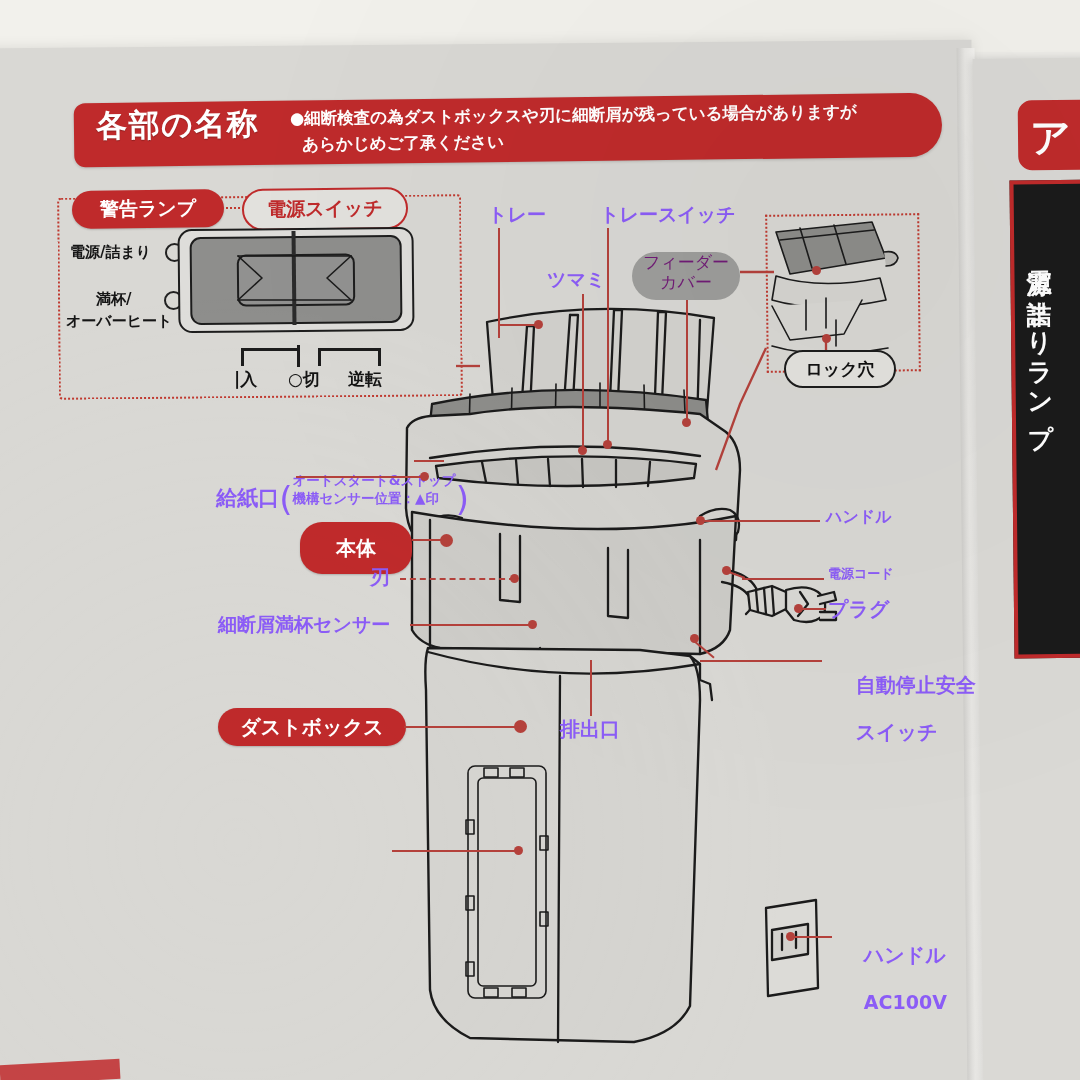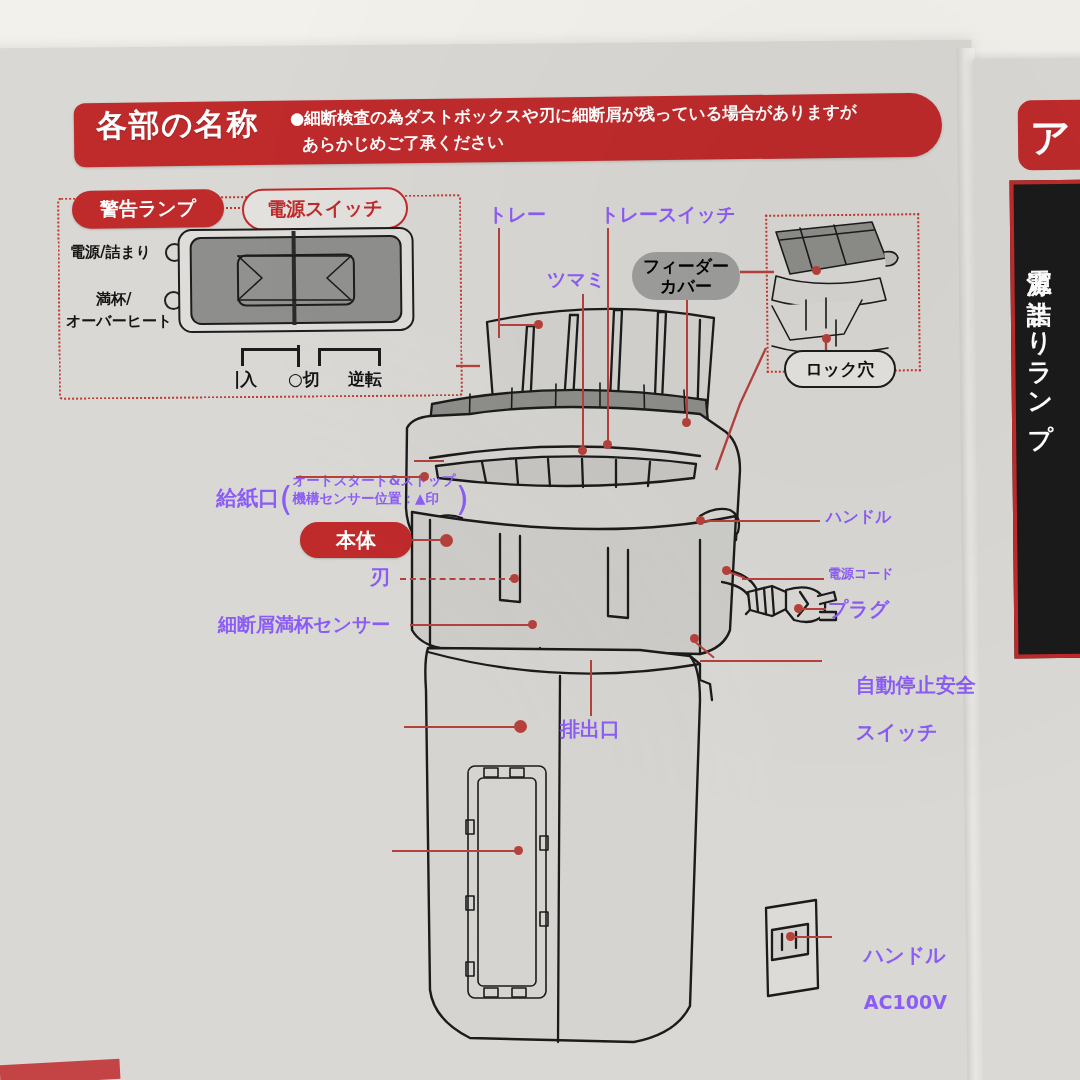--- a/index.html
+++ b/index.html
@@ -80,21 +80,21 @@
     position:absolute;background:#bf2a2b;border-radius:22px;
     color:#fff;font-weight:800;display:flex;align-items:center;justify-content:center;
     box-shadow:0 1px 2px rgba(0,0,0,.2);
   }
   .pill-outline{
     position:absolute;background:#e2e1dd;border:2.5px solid #bf2a2b;border-radius:22px;
     color:#bf2a2b;font-weight:800;display:flex;align-items:center;justify-content:center;
   }
   .pill-gray{
     position:absolute;background:#9d9d9b;border-radius:26px;
-    color:#000000;font-weight:700;display:flex;align-items:center;justify-content:center;
+    color:#701a75;font-weight:400;display:flex;justify-content:center;
     text-align:center;line-height:1.2;
   }
   .pill-white{
     position:absolute;background:#e4e3df;border:2.2px solid #1c1c1c;border-radius:20px;
     color:#111;font-weight:800;display:flex;align-items:center;justify-content:center;
   }
 
   .lampline{position:absolute;font-size:15px;font-weight:700;color:#151515;white-space:pre;}
   .lampdot{
     position:absolute;width:15px;height:15px;border:2px solid #222;border-radius:50%;
@@ -376,21 +376,21 @@
   </div>
   <div class="dot" style="left:822px;top:334px;"></div>
 
   <div class="lbl jp" style="left:194px;top:452px;">
     <span style="font-size:21px;vertical-align:-6px;">給紙口</span><span style="font-size:34px;vertical-align:-12px;font-weight:400;">(</span><span style="display:inline-block;font-size:13.5px;line-height:1.35;vertical-align:-4px;"><span>オートスタート&amp;ストップ</span><br><span>機構センサー位置：▲印</span></span><span style="font-size:34px;vertical-align:-12px;font-weight:400;">)</span>
   </div>
   <div class="lead" style="left:414px;top:460px;width:30px;"></div>
   <div class="lead" style="left:296px;top:476px;width:130px;"></div>
   <div class="dot" style="left:420px;top:472px;"></div>
 
-  <div class="pill-red" style="left:300px;top:522px;width:112px;height:36px;font-size:20px;">
+  <div class="pill-red" style="left:300px;top:522px;width:112px;height:52px;font-size:20px;">
     <span>本体</span>
   </div>
   <div class="lead" style="left:412px;top:539px;width:32px;"></div>
   <div class="dot dotbig" style="left:440px;top:534px;"></div>
 
   <div class="lbl jp" style="left:370px;top:566px;font-size:20px;">刃</div>
   <div class="dash" style="left:400px;top:578px;width:115px;"></div>
   <div class="dot" style="left:510px;top:574px;"></div>
 
   <div class="lbl jp" style="left:218px;top:613px;font-size:19px;">細断屑満杯センサー</div>
@@ -411,20 +411,23 @@
   <div class="dot" style="left:794px;top:604px;"></div>
 
   <div class="lbl jp" style="left:828px;top:650px;font-size:20px;">
     <span>自動停止安全</span><br>
     <span>スイッチ</span>
   </div>
   <div class="lead" style="left:700px;top:660px;width:122px;"></div>
   <div class="dot" style="left:690px;top:634px;"></div>
   <div class="lead" style="left:694px;top:640px;width:26px;transform:rotate(40deg);"></div>
 
+  <div class="pill-red" style="left:218px;top:708px;width:188px;height:38px;font-size:20px;">
+    <span>ダストボックス</span>
+  </div>
   <div class="lead" style="left:404px;top:726px;width:116px;"></div>
   <div class="dot dotbig" style="left:514px;top:720px;"></div>
 
   <div class="lbl jp" style="left:560px;top:718px;font-size:20px;">排出口</div>
   <div class="leadv" style="left:590px;top:660px;height:56px;"></div>
 
   <div class="lead" style="left:392px;top:850px;width:126px;"></div>
   <div class="dot" style="left:514px;top:846px;"></div>
 
   <div class="lbl jp" style="left:836px;top:920px;font-size:20px;">

